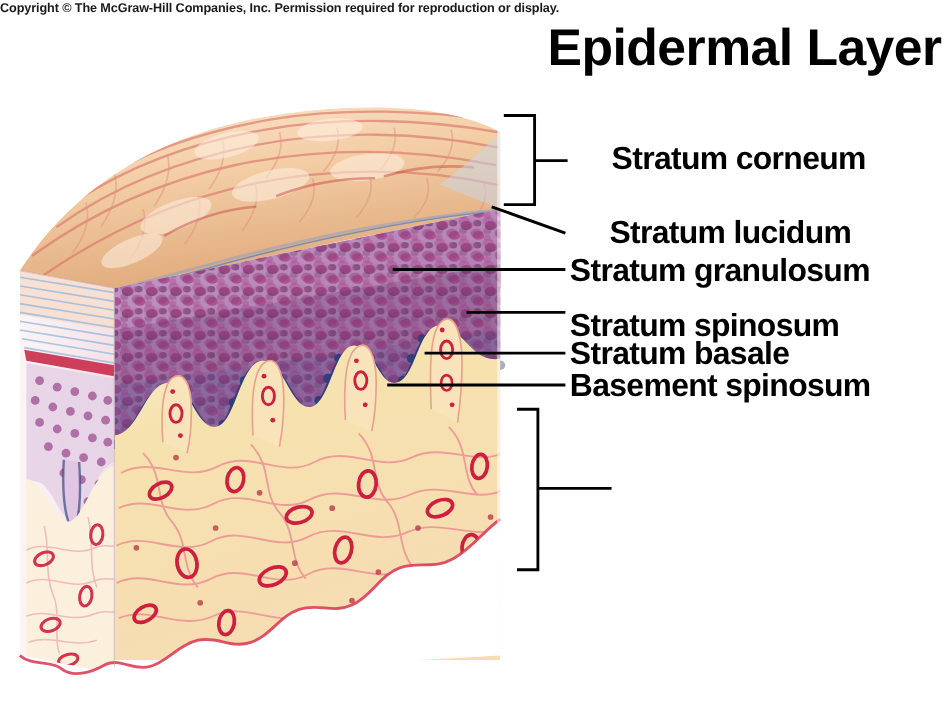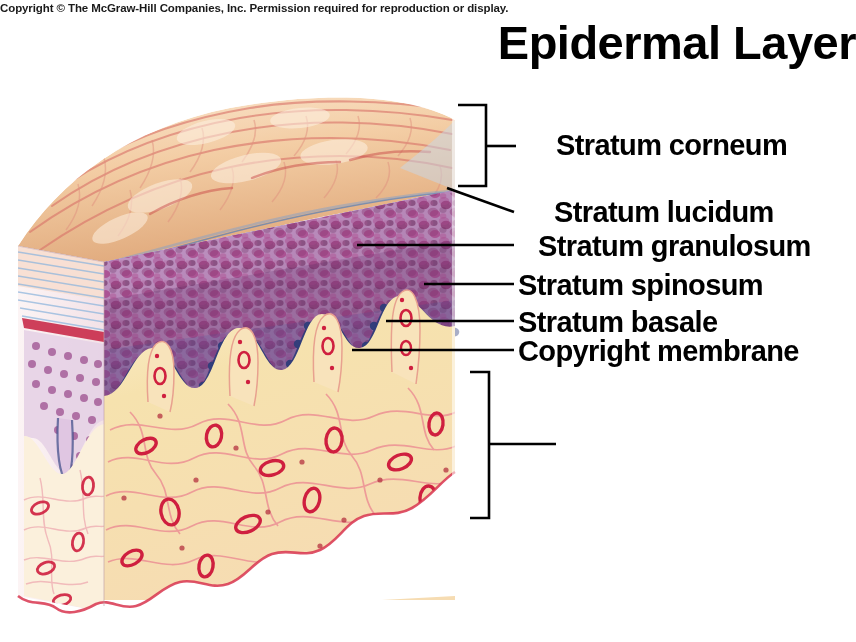--- a/index.html
+++ b/index.html
@@ -424,19 +424,19 @@
       <path d="M352,350 L514,350"></path>
 
       <path d="M470,372 L489,372 L489,518 L470,518"></path>
       <path d="M489,444 L556,444"></path>
     </g>
   </svg>
 
   <div class="labels">
     <div class="lbl" style="left:532px;top:131px;margin-left:24px;">Stratum corneum</div>
     <div class="lbl" style="left:518px;top:198px;margin-left:36px;">Stratum lucidum</div>
-    <div class="lbl" style="left:518px;top:232px;margin-left:20px;">Stratum granulosum</div>
-    <div class="lbl" style="left:518px;top:271px;">Stratum spinosum</div>
+    <div class="lbl" style="left:518px;top:232px;">Stratum granulosum</div>
+    <div class="lbl" style="left:518px;top:282px;">Stratum spinosum</div>
     <div class="lbl" style="left:518px;top:308px;">Stratum basale</div>
-    <div class="lbl" style="left:518px;top:337px;">Copyright membrane</div>
+    <div class="lbl" style="left:518px;top:337px;">Basement spinosum</div>
   </div>
 
 </div>
 
 </body></html>

